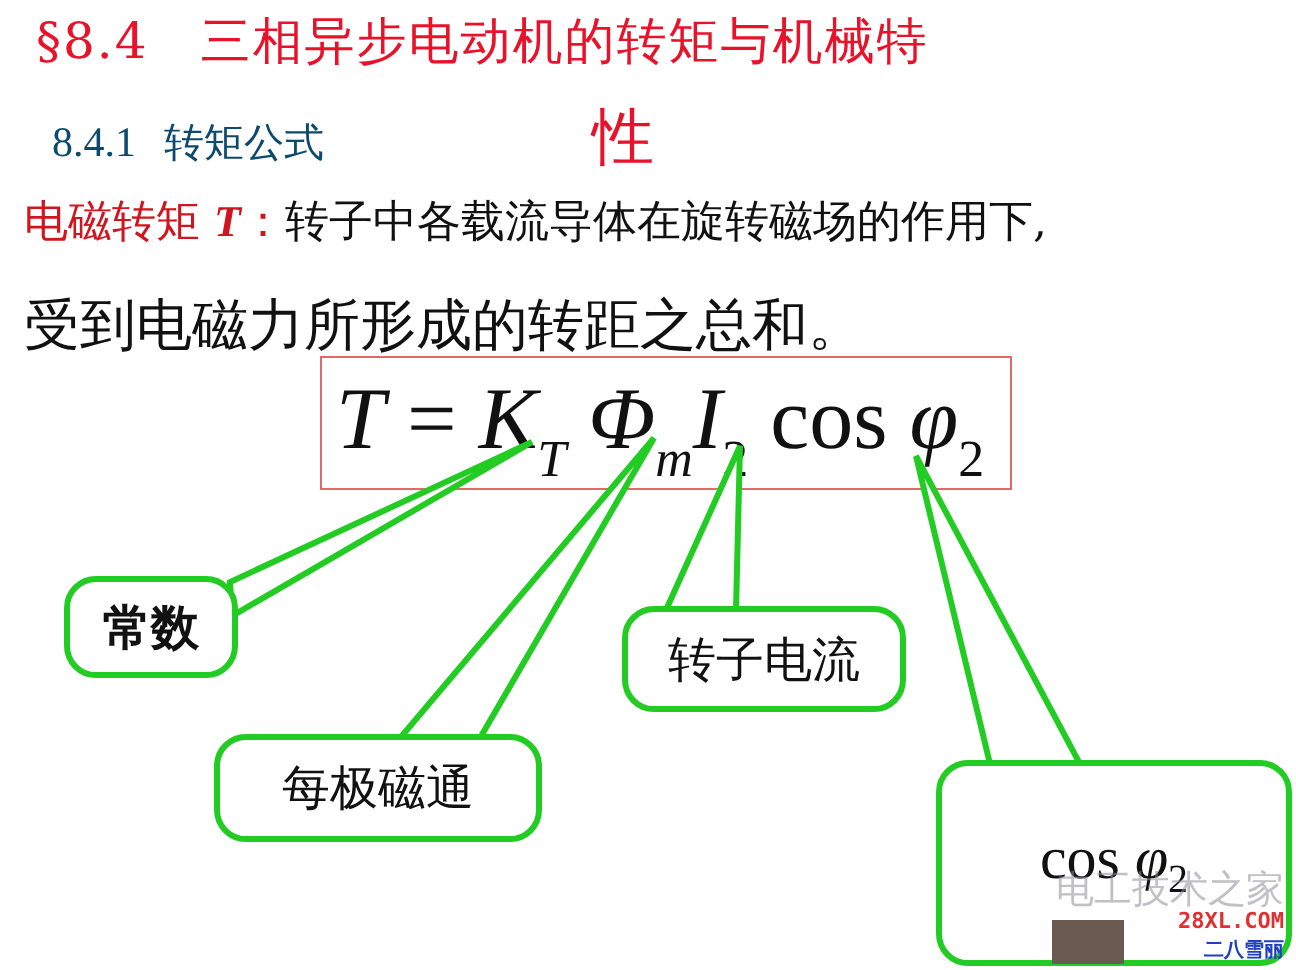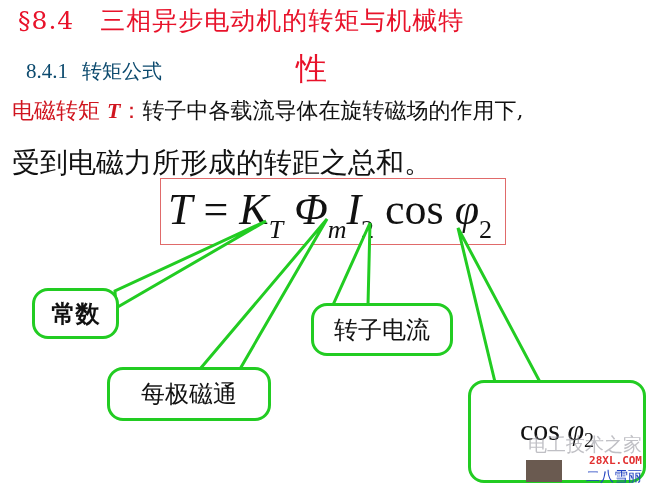--- a/index.html
+++ b/index.html
@@ -48,21 +48,21 @@
   .cb-pf .cos { font-family: "Liberation Serif", serif; font-size: 30px; }
   .cb-pf .cos i { font-style: italic; }
   .cb-pf .cos sub { font-size: 20px; }
   svg.leaders { position: absolute; left: 0; top: 0; width: 648px; height: 485px; pointer-events: none; }
   .watermark {
     left: 520px; top: 432px; width: 126px; height: 50px; pointer-events: none;
   }
   .wm-text { position: absolute; right: 4px; font-family: "DejaVu Sans Mono", monospace; }
   .wm-1 { top: 0; font-size: 19px; color: rgba(140,140,150,0.55); font-family: "DejaVu Sans", sans-serif; }
   .wm-2 { top: 22px; font-size: 11px; color: #e23030; font-weight: bold; }
-  .wm-3 { top: 36px; font-size: 14px; color: #2040c0; font-weight: normal; }
+  .wm-3 { top: 36px; font-size: 10px; color: #2040c0; font-weight: bold; }
   .wm-photo { position: absolute; left: 6px; top: 28px; width: 36px; height: 22px; background: #6a5a50; }
 </style>
 </head>
 <body>
 
 <div class="abs title">
   <span class="sect">§8.4</span><span>三相异步电动机的转矩与机械特</span>
 </div>
 <div class="abs title-wrap">性</div>
 

